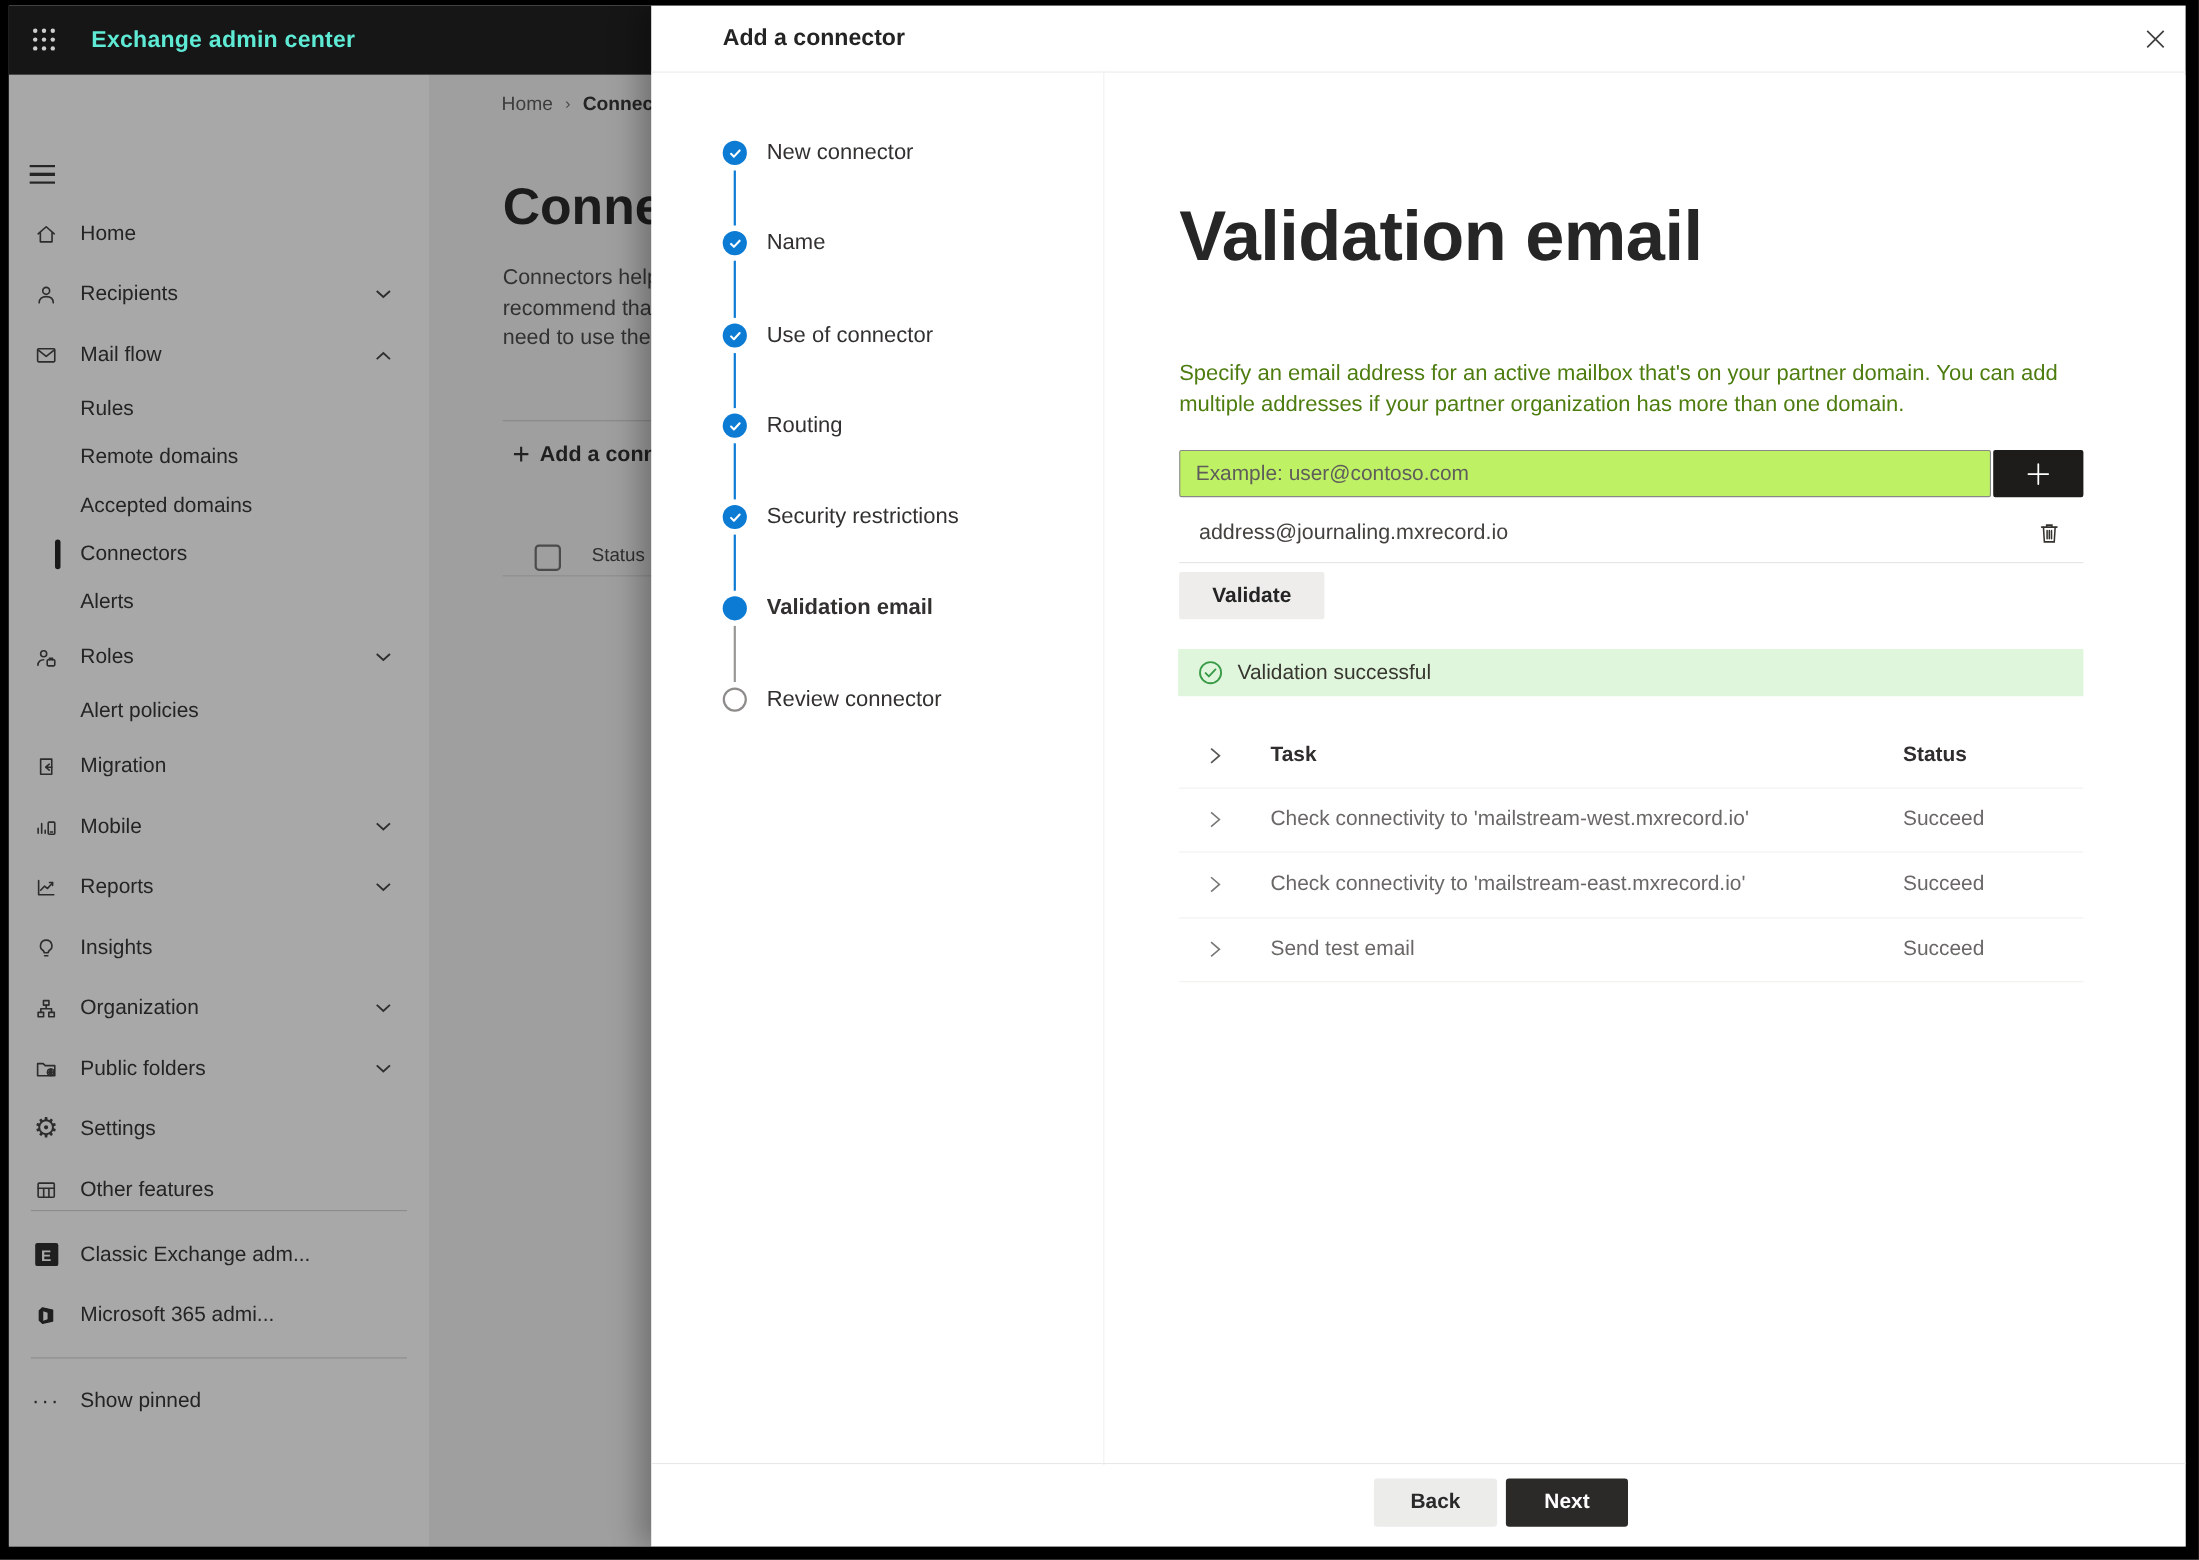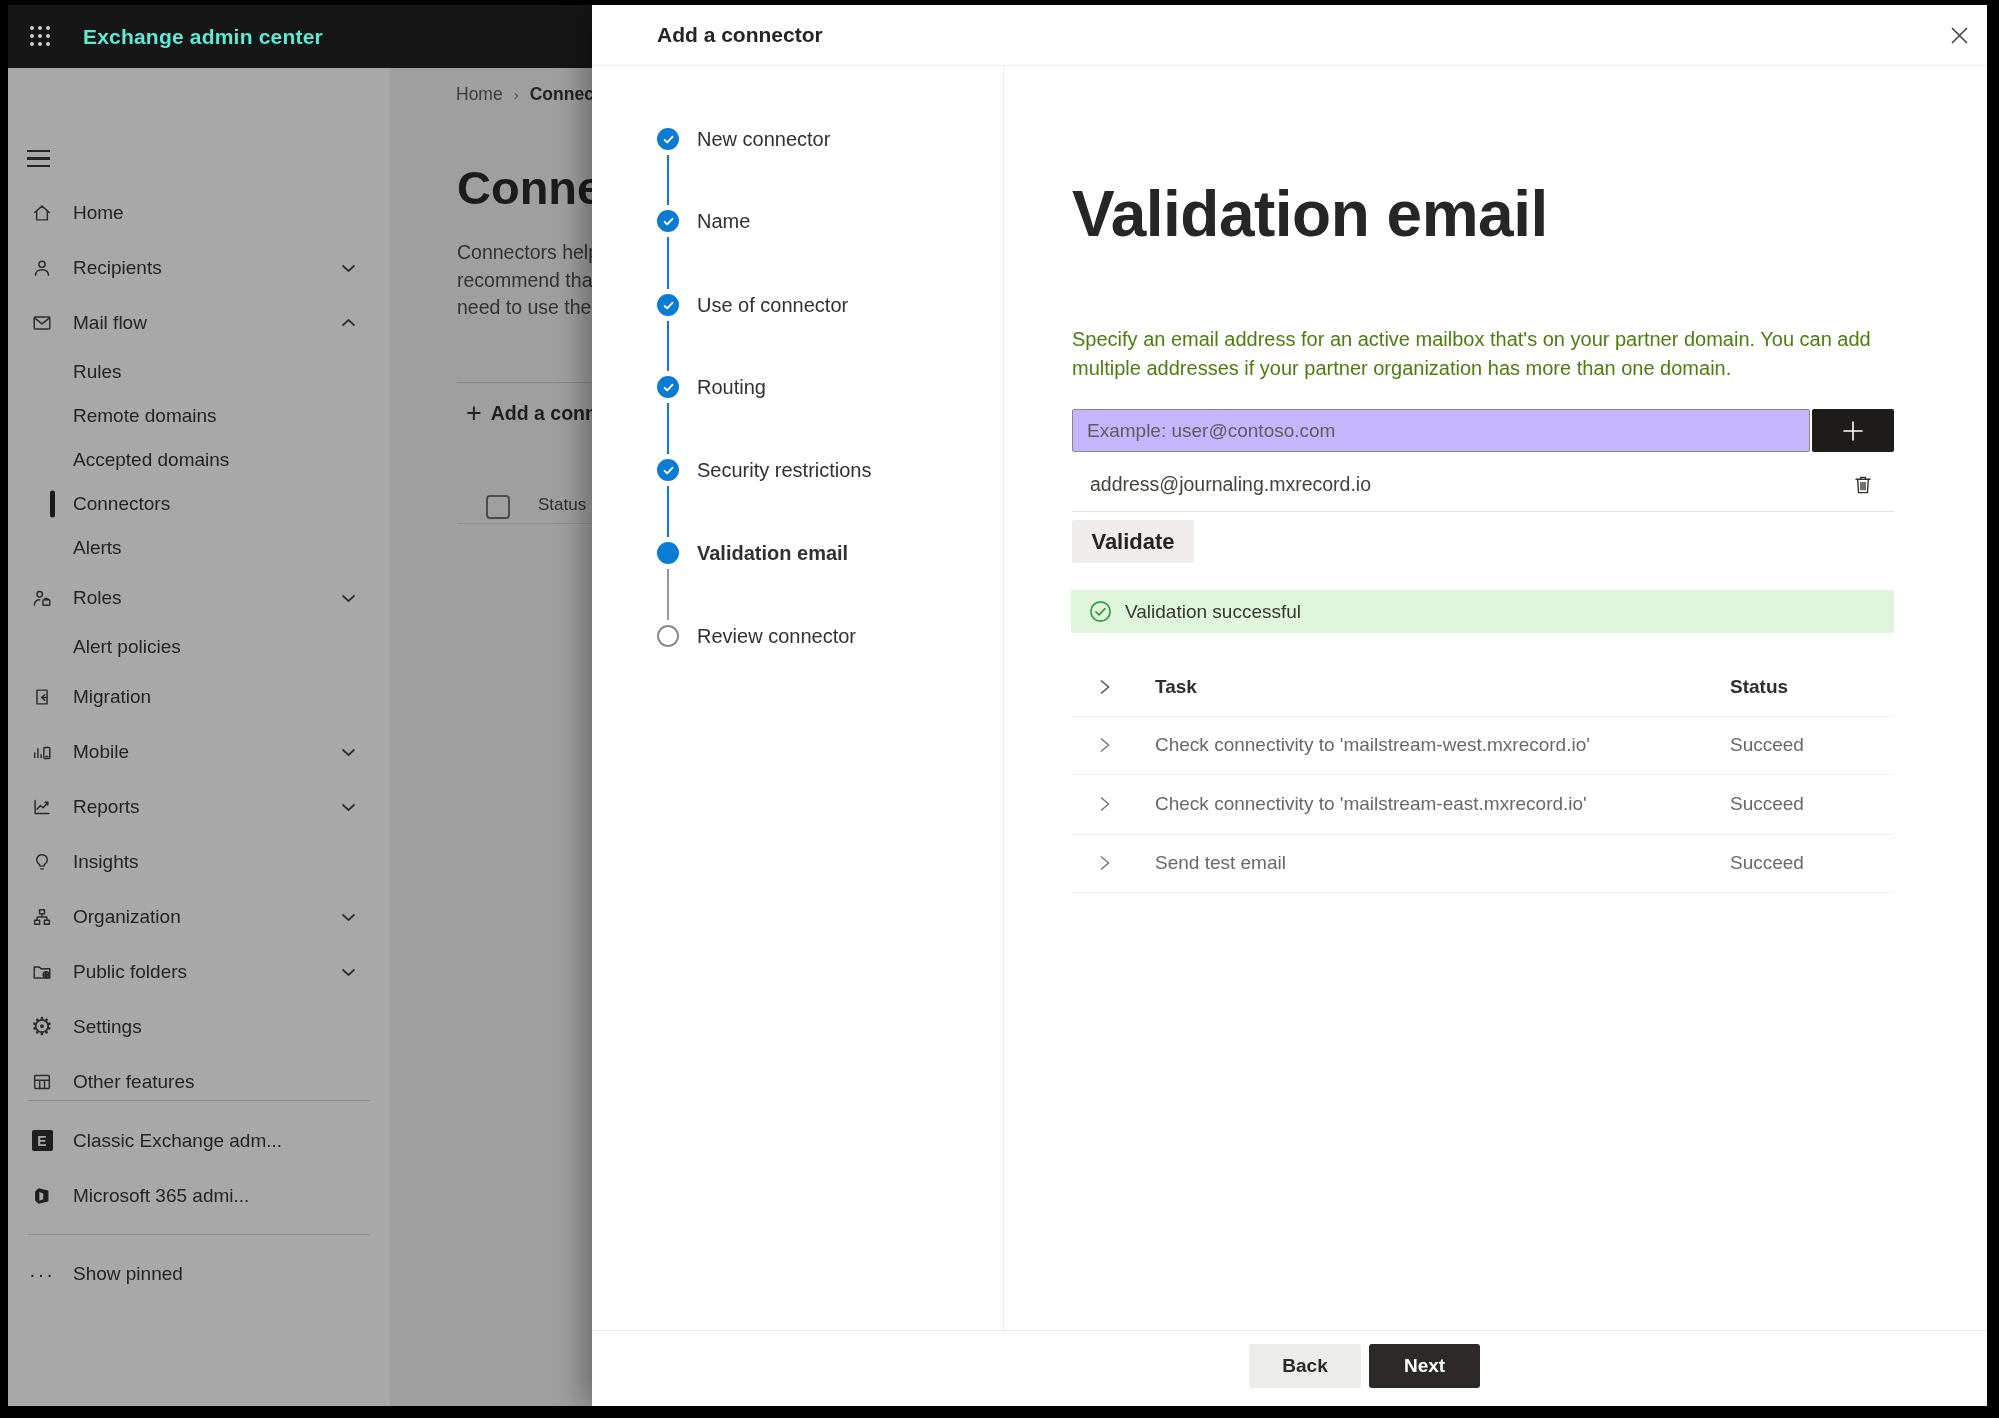--- a/index.html
+++ b/index.html
@@ -68,30 +68,30 @@
   .step.current .step-label{font-weight:700;}
   .step-line{position:absolute;left:74.7px;width:2.6px;background:#0b7bd4;}
   .step-line.gray{background:#999795;}
 
   .m-heading{position:absolute;left:480px;top:172px;font-size:64px;font-weight:700;color:#262626;letter-spacing:-.5px;white-space:nowrap;}
   .m-desc{position:absolute;left:480px;top:320px;font-size:20px;line-height:28.5px;color:#4d7c0f;}
   .m-desc div{white-space:nowrap;}
 
   .email-input{position:absolute;left:480px;top:404px;width:738px;height:43px;box-sizing:border-box;
                border:1px solid #8a8886;border-radius:2px;padding:0 14px;font-size:19px;color:#323130;
-               font-family:"Liberation Sans","DejaVu Sans",sans-serif;outline:none;background:#c4b5fd;}
+               font-family:"Liberation Sans","DejaVu Sans",sans-serif;outline:none;background:#bef264;}
   .email-input::placeholder{color:#5f5d5b;}
   .plus-btn{position:absolute;left:1220px;top:404px;width:82px;height:43px;background:#1d1c1b;border:none;
             border-radius:2px;display:flex;align-items:center;justify-content:center;cursor:pointer;}
   .addr-row{position:absolute;left:498px;top:466px;height:26px;display:flex;align-items:center;
             font-size:19.5px;color:#44423f;}
   .trash-btn{position:absolute;left:1257px;top:465px;width:28px;height:28px;display:flex;align-items:center;justify-content:center;cursor:pointer;}
   .div-a{position:absolute;left:480px;top:506px;width:822px;height:1px;background:#e6e4e2;}
-  .validate-btn{position:absolute;left:480px;top:515px;width:122px;height:43px;background:#eeedec;border:none;
-                border-radius:2px;font-size:22px;font-weight:600;color:#242424;cursor:pointer;
+  .validate-btn{position:absolute;left:480px;top:515px;width:132px;height:43px;background:#eeedec;border:none;
+                border-radius:2px;font-size:19px;font-weight:600;color:#242424;cursor:pointer;
                 font-family:"Liberation Sans","DejaVu Sans",sans-serif;}
   .banner{position:absolute;left:479px;top:585px;width:823px;height:43px;background:#dff6dd;border-radius:1px;
           display:flex;align-items:center;}
   .banner-icon{margin-left:18px;display:flex;align-items:center;}
   .banner-text{margin-left:13px;font-size:19px;color:#37362f;}
 
   .tbl-chev{position:absolute;left:506px;width:14px;height:16px;transform:translateY(-50%);}
   .tbl-task{position:absolute;left:563px;transform:translateY(-50%);font-size:19px;white-space:nowrap;}
   .tbl-status{position:absolute;left:1138px;transform:translateY(-50%);font-size:19px;white-space:nowrap;}
   .tbl-head{font-weight:700;color:#2f2e2d;}

